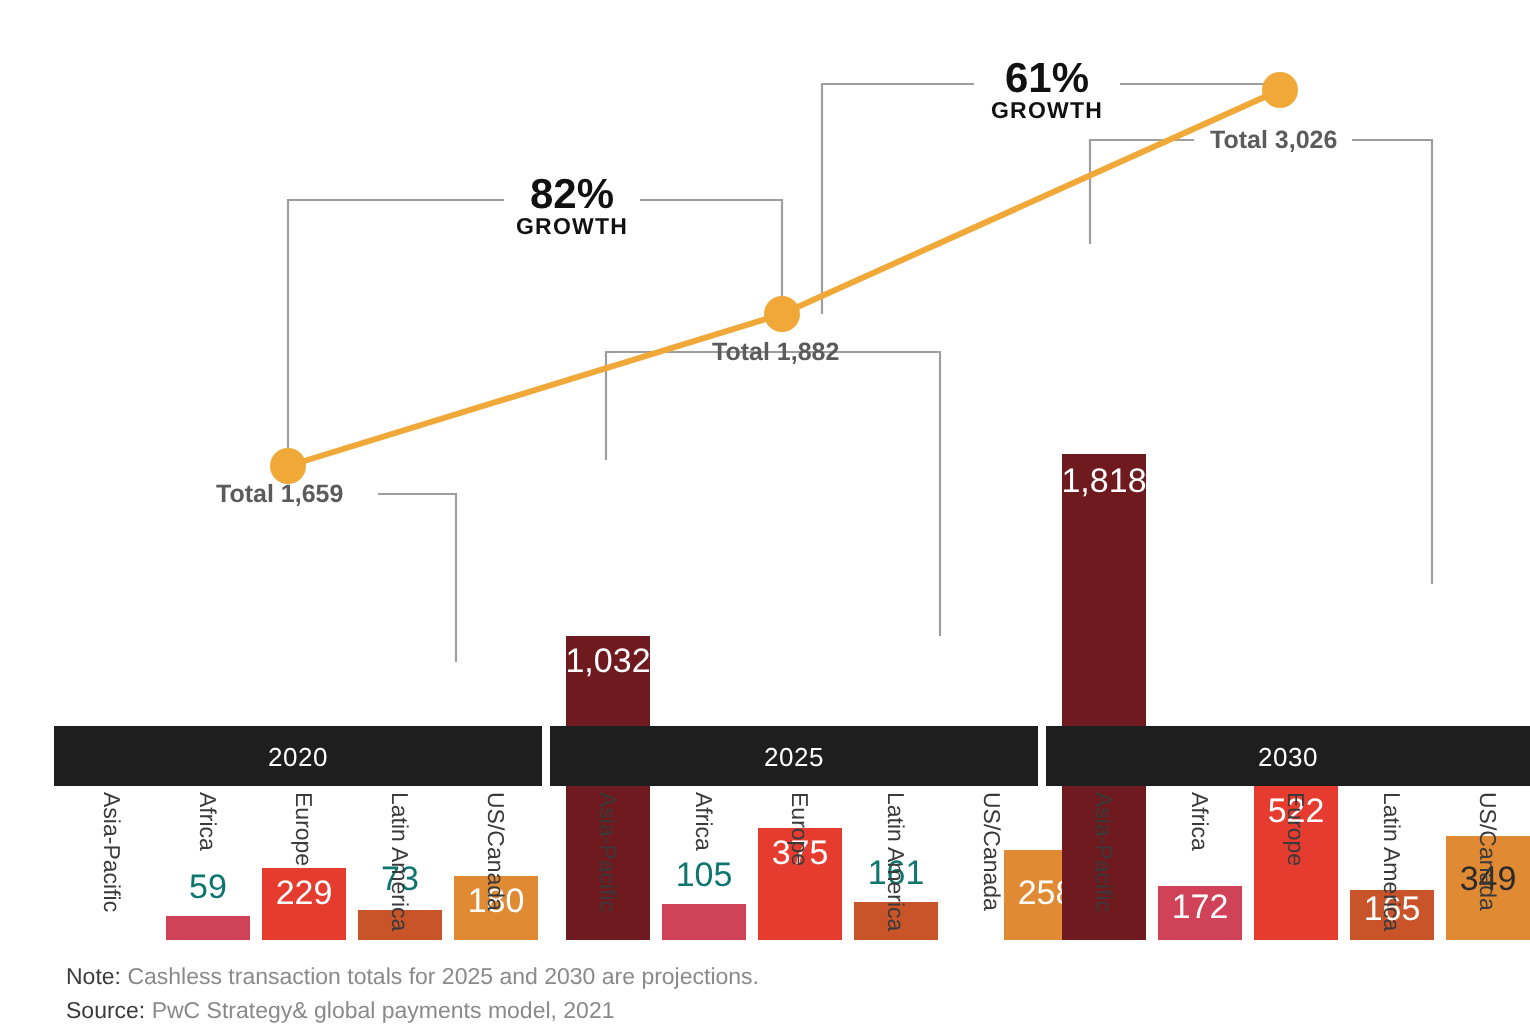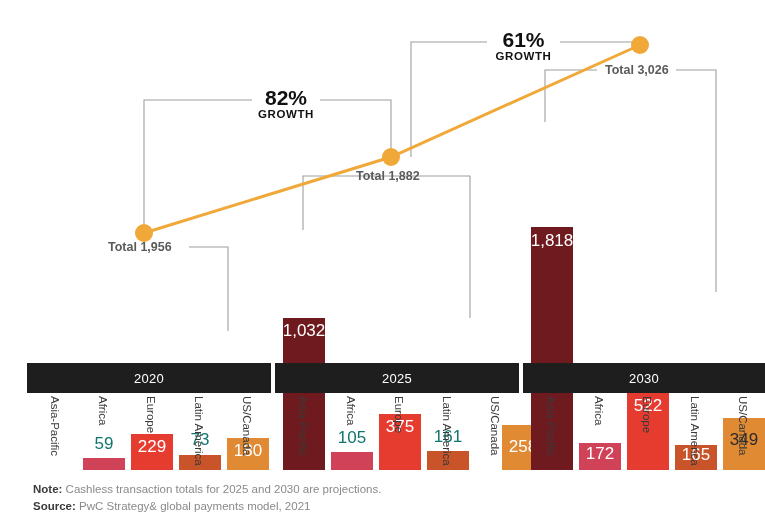--- a/index.html
+++ b/index.html
@@ -73,21 +73,21 @@
   }
   .growth .word{
     font-size:11.5px;font-weight:bold;color:#111111;letter-spacing:.6px;
     line-height:13px;font-family:"Liberation Sans", sans-serif;
   }
 
   
   .notes{position:absolute;left:33px;top:481px;}
   .note-row{font-size:11.5px;color:#8a8a8a;line-height:17px;
     font-family:"Liberation Sans", sans-serif;white-space:nowrap;}
-  .note-row b{color:#3b3b3b;font-weight:bold;}
+  .note-row b{color:#3b3b3b;font-weight:normal;}
 </style>
 </head>
 <body>
 
 <div id="stage">
 
   <div class="plot">
 
     <svg class="trendsvg" viewBox="0 0 765 470">
 
@@ -191,21 +191,21 @@
     <div class="cat" style="left:405px;">Europe</div>
     <div class="cat" style="left:453px;">Latin America</div>
     <div class="cat" style="left:501px;">US/Canada</div>
 
     <div class="cat" style="left:557px;">Asia-Pacific</div>
     <div class="cat" style="left:605px;">Africa</div>
     <div class="cat" style="left:653px;">Europe</div>
     <div class="cat" style="left:701px;">Latin America</div>
     <div class="cat" style="left:749px;">US/Canada</div>
 
-    <div class="total-label" style="left:108px;top:240px;">Total 1,956</div>
+    <div class="total-label" style="left:108px;top:240px;">Total 1,659</div>
     <div class="total-label" style="left:356px;top:169px;">Total 1,882</div>
     <div class="total-label" style="left:605px;top:63px;">Total 3,026</div>
 
     <div class="growth" style="left:252px;top:88px;width:68px;">
       <div class="pct">82%</div>
       <div class="word">GROWTH</div>
     </div>
     <div class="growth" style="left:487px;top:30px;width:73px;">
       <div class="pct">61%</div>
       <div class="word">GROWTH</div>

